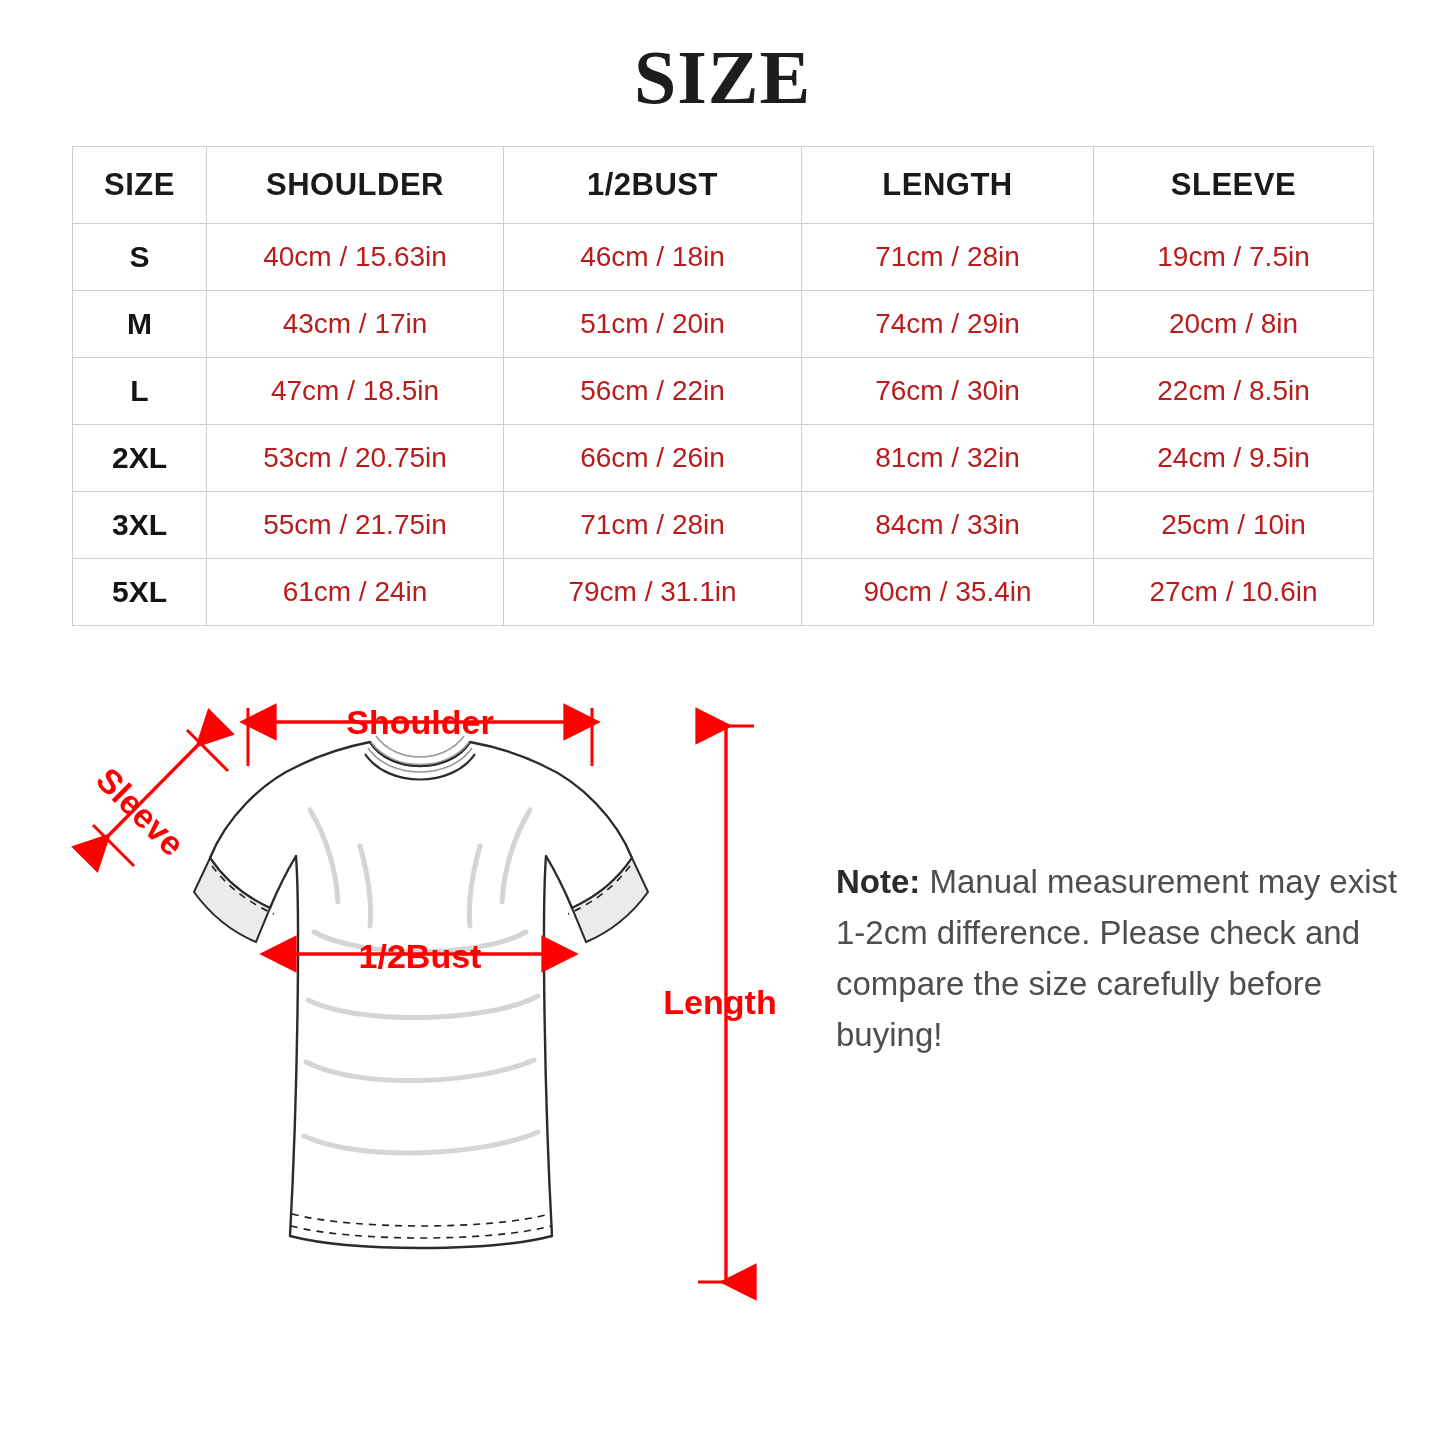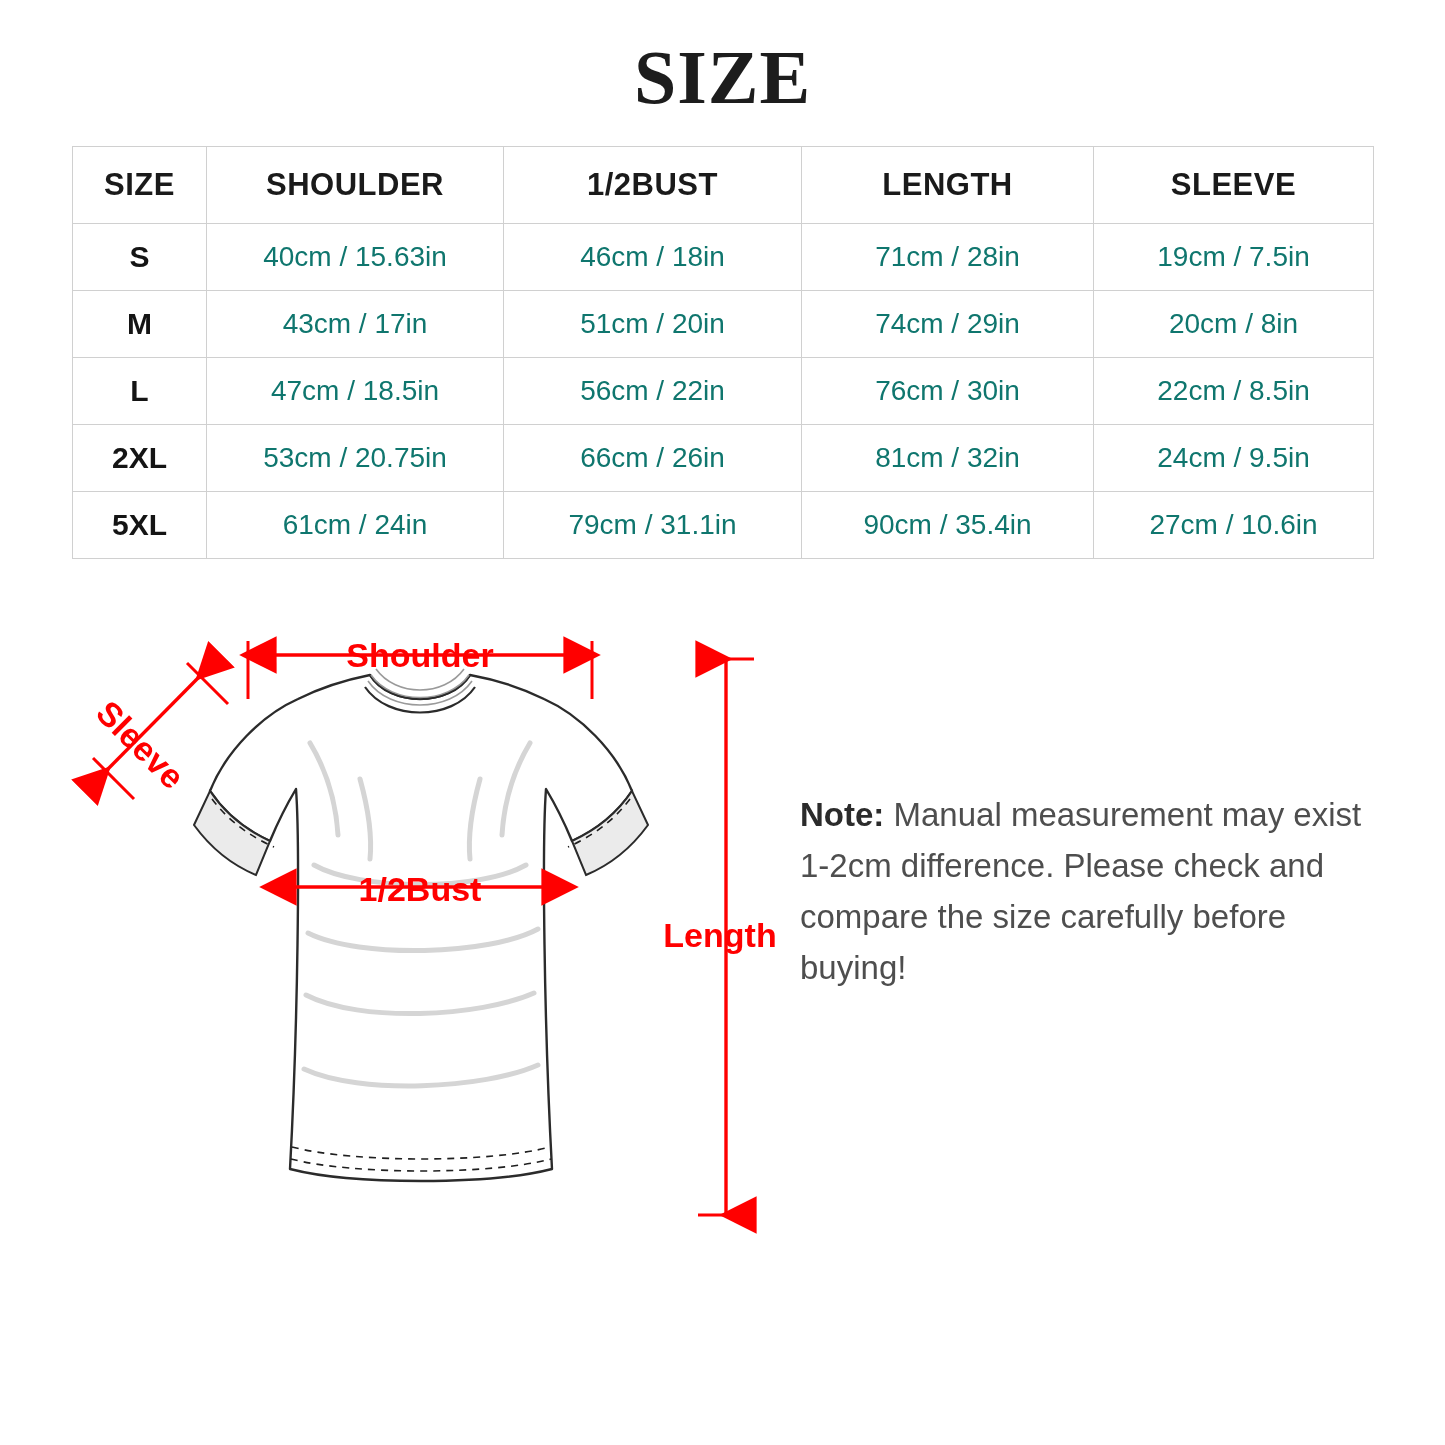--- a/index.html
+++ b/index.html
@@ -45,21 +45,21 @@
   table.size-table thead th {
     font-size: 31px;
     font-weight: bold;
     color: #1a1a1a;
     height: 74px;
     letter-spacing: 0.5px;
   }
   table.size-table tbody td {
     height: 64px;
     font-size: 28px;
-    color: #0f766e;
+    color: #b91c1c;
   }
   table.size-table tbody td.size-cell {
     font-weight: bold;
     color: #141414;
     font-size: 30px;
   }
   col.c-size   { width: 134px; }
   col.c-sh     { width: 297px; }
   col.c-bust   { width: 298px; }
   col.c-len    { width: 292px; }
@@ -76,21 +76,21 @@
     position: absolute;
     left: 60px;
     top: 0;
     width: 720px;
     height: 660px;
   }
   .shirt-area svg { display: block; }
 
   .note {
     position: absolute;
-    left: 800px;
+    left: 836px;
     top: 186px;
     width: 580px;
     font-size: 33px;
     line-height: 1.55;
     color: #4e4e4e;
   }
   .note b {
     color: #2b2b2b;
     font-weight: bold;
   }
@@ -147,20 +147,27 @@
         <td>56cm / 22in</td>
         <td>76cm / 30in</td>
         <td>22cm / 8.5in</td>
       </tr>
       <tr>
         <td class="size-cell">2XL</td>
         <td>53cm / 20.75in</td>
         <td>66cm / 26in</td>
         <td>81cm / 32in</td>
         <td>24cm / 9.5in</td>
+      </tr>
+      <tr>
+        <td class="size-cell">3XL</td>
+        <td>55cm / 21.75in</td>
+        <td>71cm / 28in</td>
+        <td>84cm / 33in</td>
+        <td>25cm / 10in</td>
       </tr>
       <tr>
         <td class="size-cell">5XL</td>
         <td>61cm / 24in</td>
         <td>79cm / 31.1in</td>
         <td>90cm / 35.4in</td>
         <td>27cm / 10.6in</td>
       </tr>
     </tbody>
   </table>

